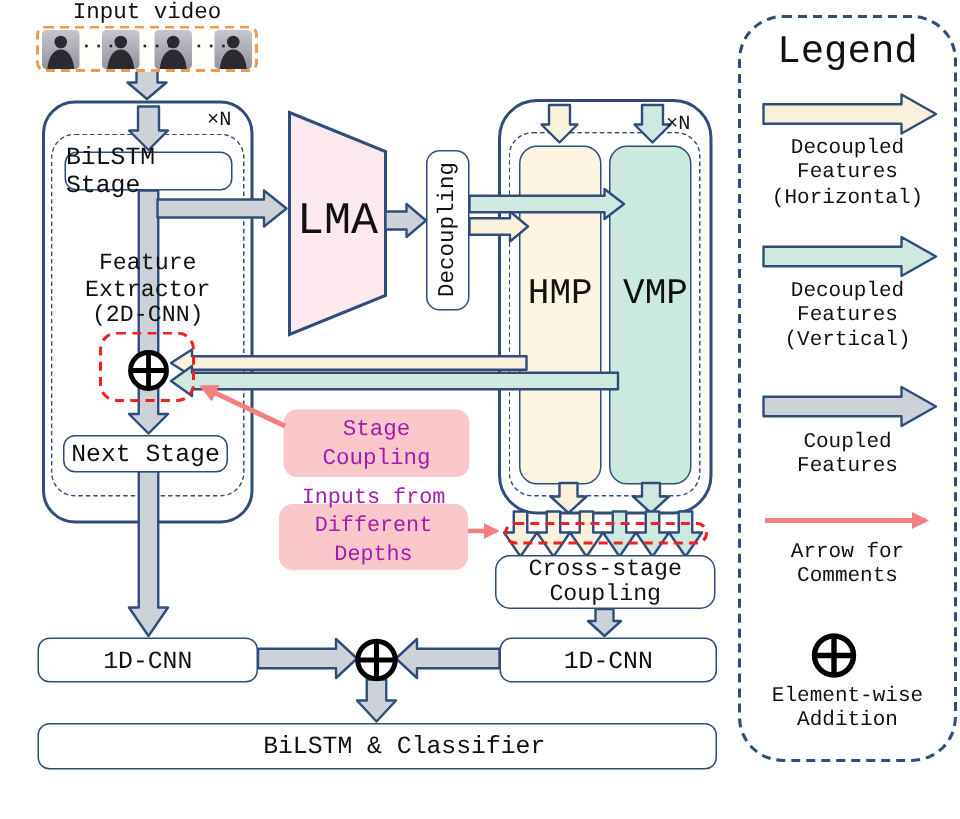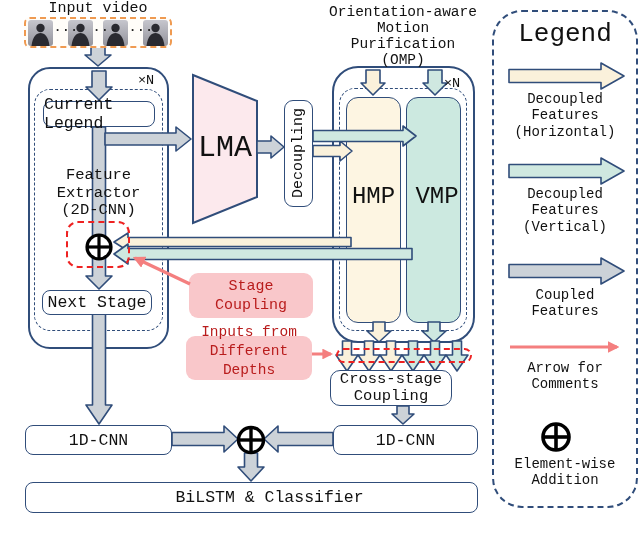--- a/index.html
+++ b/index.html
@@ -4,21 +4,21 @@
 <style>
   html,body{margin:0;padding:0;background:#ffffff;}
   #stage{position:relative;width:640px;height:546px;background:#ffffff;
          font-family:"Liberation Sans",sans-serif;color:#111;overflow:hidden;}
   .abs{position:absolute;box-sizing:border-box;font-family:Liberation Mono, monospace;}
   .layer{position:absolute;left:0;top:0;pointer-events:none;}
   .navybox{border:2px solid #304d7a;background:#fff;border-radius:22px;}
   .dashedbox{border:1.7px dashed #304d7a;border-radius:16px;background:transparent;}
   .whitebox{border:1.8px solid #304d7a;background:#fff;border-radius:8px;
             display:flex;align-items:center;justify-content:center;font-size:16.5px;}
-  .pinkbox{background:#f9c7ca;border-radius:9px;color:#b91c1c;
+  .pinkbox{background:#f9c7ca;border-radius:9px;color:#a21caf;
            display:flex;align-items:center;justify-content:center;text-align:center;
            white-space:pre-line;line-height:19px;font-size:15px;}
   .lbl{white-space:pre-line;text-align:center;}
   .reddash{border:2px dashed #ee2222;background:transparent;}
   .frame{border-radius:3px;overflow:hidden;background:linear-gradient(#c6c6cd,#93939b);}
   .dots{font-size:12px;font-weight:bold;color:#222;letter-spacing:1px;}
   .vtext{display:flex;align-items:center;justify-content:center;}
   .vtext span{writing-mode:vertical-rl;transform:rotate(180deg);font-size:15px;}
 </style>
 </head>
@@ -72,29 +72,29 @@
       <polygon points="412,248.5 128,248.5 128,244 114,254 128,264 128,259.5 412,259.5"></polygon>
       <polygon points="428,322 440,322 440,331 446,331 434,342 422,331 428,331"></polygon>
       <polygon points="408.5,341 417.5,341 417.5,355 424,355 413,371 402,355 408.5,355"></polygon>
       <polygon points="430.5,341 439.5,341 439.5,355 446,355 435,371 424,355 430.5,355"></polygon>
       <polygon points="452.5,341 461.5,341 461.5,355 468,355 457,371 446,355 452.5,355"></polygon>
       <polygon points="509,164.5 601,164.5 601,158 624,171 601,184 601,177.5 509,177.5"></polygon>
     </g>
   </svg>
 
   <div class="abs whitebox" style="left:43px;top:101px;width:112px;height:26px;z-index:3;">
-    <span>Current Legend</span>
+    <span>BiLSTM Stage</span>
   </div>
   <div class="abs whitebox" style="left:42px;top:290px;width:110px;height:25px;z-index:3;">
     <span>Next Stage</span>
   </div>
   <div class="abs whitebox vtext" style="left:284px;top:100px;width:29px;height:107px;border-radius:9px;z-index:3;">
     <span>Decoupling</span>
   </div>
-  <div class="abs whitebox lbl" style="left:330px;top:370px;width:122px;height:36px;font-size:15.5px;line-height:17px;border-radius:10px;z-index:3;">
+  <div class="abs whitebox lbl" style="left:330px;top:370px;width:147px;height:36px;font-size:15.5px;line-height:17px;border-radius:10px;z-index:3;">
     <span class="lbl">Cross-stage
 Coupling</span>
   </div>
   <div class="abs whitebox" style="left:25px;top:425px;width:147px;height:30px;z-index:3;">
     <span>1D-CNN</span>
   </div>
   <div class="abs whitebox" style="left:333px;top:425px;width:145px;height:30px;z-index:3;">
     <span>1D-CNN</span>
   </div>
   <div class="abs whitebox" style="left:25px;top:482px;width:453px;height:31px;z-index:3;padding-left:36px;">
@@ -133,23 +133,20 @@
     <svg width="25" height="26" viewBox="0 0 25 26">
         <circle cx="12.5" cy="8" r="4.2" fill="#2a2a30"></circle>
         <path d="M3.5,26 C4.5,16.5 8.5,13 12.5,13 C16.5,13 20.5,16.5 21.5,26 Z" fill="#2a2a30"></path>
       </svg>
   </div>
   <div class="abs dots" style="left:54px;top:24px;z-index:4;">···</div>
   <div class="abs dots" style="left:93px;top:24px;z-index:4;">···</div>
   <div class="abs dots" style="left:129px;top:24px;z-index:4;">···</div>
 
   <div class="abs lbl" style="left:24px;top:0px;width:148px;font-size:15px;z-index:4;">Input video</div>
-  <div class="abs lbl" style="left:324px;top:4px;width:158px;font-size:14.5px;line-height:16px;z-index:4;">Orientation-aware
-Motion Purification
-(OMP)</div>
   <div class="abs" style="left:138px;top:73px;font-size:13.5px;z-index:4;">×N</div>
   <div class="abs" style="left:444px;top:76px;font-size:13.5px;z-index:4;">×N</div>
   <div class="abs lbl" style="left:30px;top:167px;width:137px;font-size:15.5px;line-height:17.5px;z-index:4;">Feature Extractor
 (2D-CNN)</div>
   <div class="abs lbl" style="left:193px;top:131px;width:64px;font-size:30px;z-index:4;">LMA</div>
   <div class="abs lbl" style="left:346px;top:183px;width:55px;font-size:24px;z-index:4;">HMP</div>
   <div class="abs lbl" style="left:406px;top:183px;width:62px;font-size:24px;z-index:4;">VMP</div>
 
   <div class="abs reddash" style="left:66px;top:221px;width:64px;height:47px;border-radius:12px;z-index:4;"></div>
   <div class="abs reddash" style="left:336px;top:348px;width:136px;height:15px;border-radius:8px;z-index:4;"></div>

